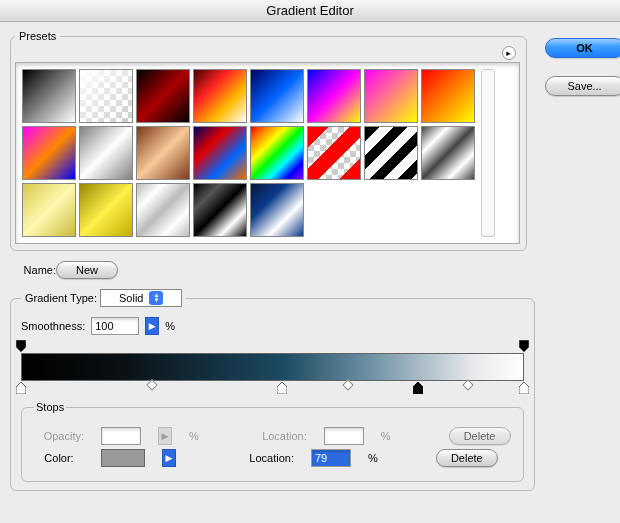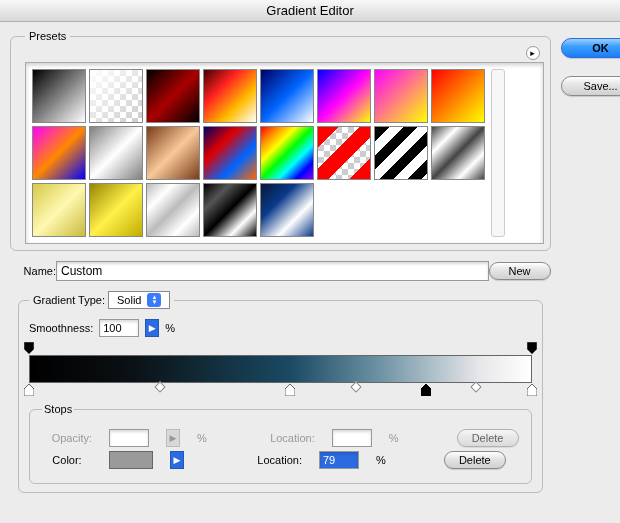--- a/index.html
+++ b/index.html
@@ -7,22 +7,22 @@
   .titlebar {
     height: 22px; background: linear-gradient(#f7f7f7,#d8d8d8);
     border-bottom: 1px solid #b0b0b0;
     display: flex; align-items: center; justify-content: center;
     font-size: 13px;
   }
   .content { padding: 8px 10px 10px 10px; display: flex; gap: 10px; }
   .left { flex: 1; }
   .right { width: 90px; display: flex; flex-direction: column; gap: 6px; padding-top: 8px; }
   fieldset.presets {
-    border: 1px solid #bbb; border-radius: 6px; padding: 8px 6px 6px 14px;
-    position: relative; margin: 0 0 10px 0;
+    border: 1px solid #bbb; border-radius: 6px; padding: 8px 6px 6px 4px;
+    position: relative; margin: 0 8px 10px 0;
   }
   fieldset.presets legend { padding: 0 4px; font-size: 11px; }
   .preset-head { display:flex; justify-content:flex-end; padding-right:4px; margin-top:-4px; }
   .menu-arrow {
     width:14px; height:14px; border-radius:50%; border:1px solid #999;
     display:flex; align-items:center; justify-content:center; font-size:9px;
     background:#fff;
   }
   .preset-box {
     border: 1px solid #aaa; box-shadow: inset 0 2px 4px rgba(0,0,0,.2);
@@ -43,35 +43,35 @@
     display:flex; align-items:center; justify-content:center;
   }
   .aqua-btn.default {
     border-color:#2b6cd6;
     background: linear-gradient(#9ecfff,#3da0ff 40%,#1b7df7);
     color:#000; font-weight:bold;
   }
   .aqua-btn.small { min-width:62px; height:18px; }
 
   fieldset.grad {
-    border:1px solid #bbb; border-radius:6px; padding:10px 10px 8px 10px; margin:8px;
+    border:1px solid #bbb; border-radius:6px; padding:10px 10px 8px 10px; margin:0;
   }
   .row { display:flex; align-items:center; gap:6px; margin-bottom:8px; }
   .select {
     height:18px; border:1px solid #888; background:#fff;
-    display:inline-flex; align-items:center; padding:0 8px; font-size:11px;
+    display:inline-flex; align-items:center; padding:0 18px; font-size:11px;
     gap:6px;
     justify-content:space-between;
   }
   .select-arrows {
     width:14px; height:14px; background:#3a7bfc; border-radius:3px;
     display:flex; flex-direction:column; align-items:center; justify-content:center;
     color:#fff; font-size:6px; line-height:5px;
   }
-  .numbox { width:40px; height:18px; border:1px solid #999; background:#fff; font-size:11px; padding:0 3px; box-shadow: inset 0 2px 3px rgba(0,0,0,.15);}
+  .numbox { width:48px; height:18px; border:1px solid #999; background:#fff; font-size:11px; padding:0 3px; box-shadow: inset 0 2px 3px rgba(0,0,0,.15);}
   .numbox.selected { background:#2b6ae0; color:#fff; }
   .miniarrow {
     width:14px; height:18px; background:#2b6ae0; border:1px solid #2458b8;
     display:flex; align-items:center; justify-content:center; color:#fff; font-size:9px;
   }
 
   .gradient-bar-wrap { position:relative; margin: 18px 0 20px 0; }
   .gradient-bar {
     height:28px; border:1px solid #666;
     background: linear-gradient(to right, #000 0%, #0a1014 20%, #1a4a63 52%, #6f93a5 70%, #e8e8ea 90%, #ffffff 100%);
@@ -157,21 +157,20 @@
           <div class="swatch g18"></div>
           <div class="swatch g19"></div>
           <div class="swatch g20"></div>
         </div>
         <div class="vscroll"></div>
       </div>
     </fieldset>
 
     <div class="namerow">
       <span class="name-label">Name:</span>
-      <input class="name-input" value="Custom" style="">
       <button class="aqua-btn small">New</button>
     </div>
 
     <fieldset class="grad">
       <legend style="padding:0 4px;">
         <span>Gradient Type:</span>
         <span class="select">
           <span>Solid</span>
           <span class="select-arrows">▲<br>▼</span>
         </span>

